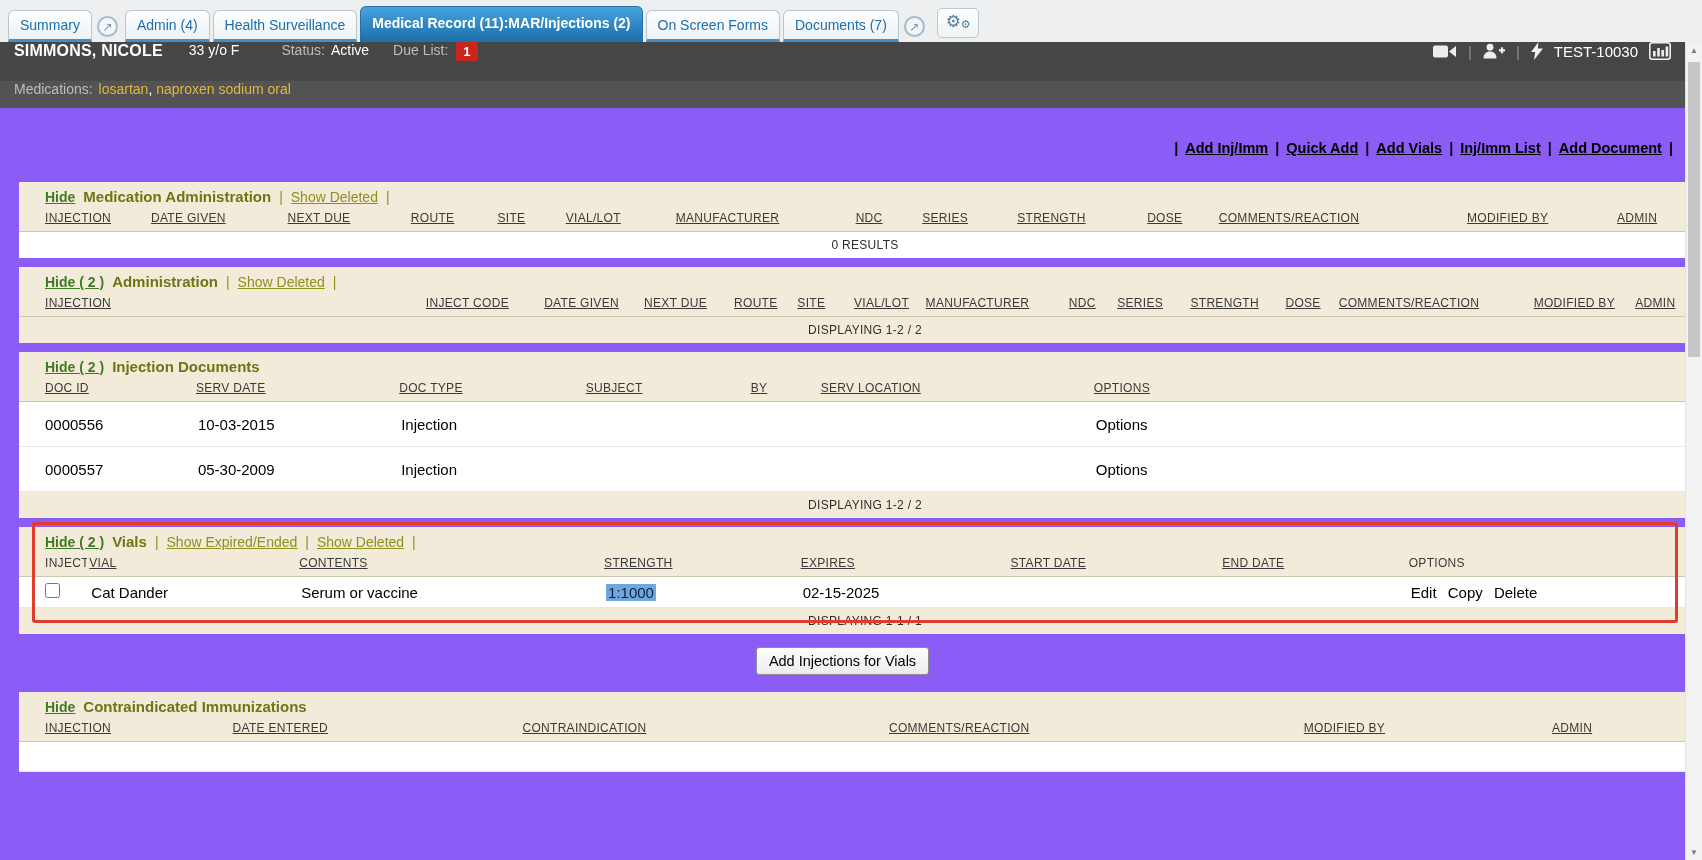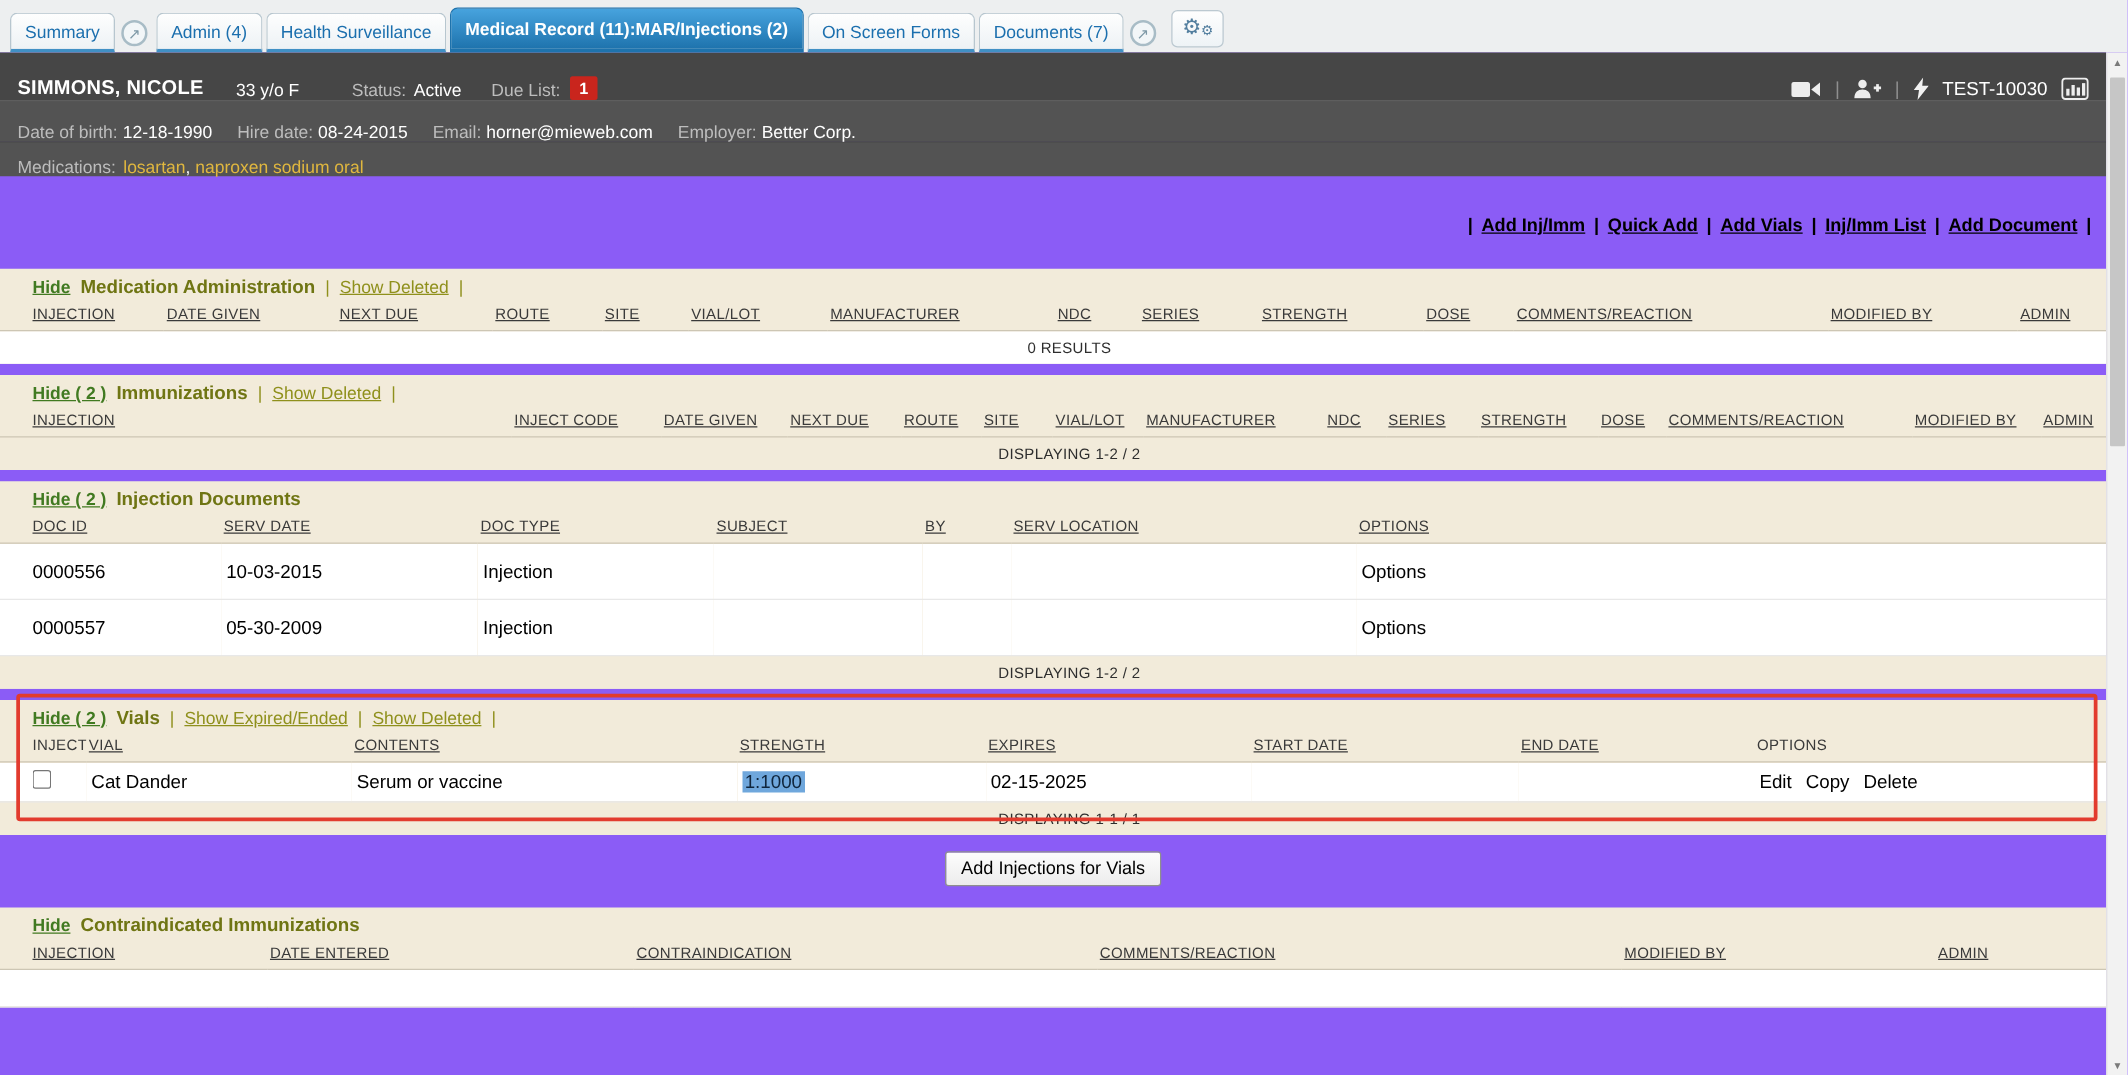--- a/index.html
+++ b/index.html
@@ -20,21 +20,21 @@
             display:flex; align-items:center; justify-content:center; font-size:12px;
             color:#7d98a6; background:#f2f6f8; margin:0 4px 5px 2px; cursor:pointer; }
   .gear-tab { position:relative; width:42px; height:30px; margin-left:5px; margin-bottom:4px;
               background:linear-gradient(#fefefe,#eef3f6); border:1px solid #bcc9d1;
               border-radius:5px; cursor:pointer; }
   .gear-big { position:absolute; left:8px; top:2px; font-size:17px; color:#537f9f; }
   .gear-small { position:absolute; left:23px; top:9px; font-size:11px; color:#537f9f; }
 
   
   .content { width:1685px; }
-  .banner-row { display:flex; align-items:flex-end; color:#fff; padding:0 14px; font-size:14px; }
+  .banner-row { display:flex; align-items:flex-start; color:#fff; padding:0 14px; font-size:14px; }
   .row1 { height:38px; background:#464646; }
   .row2 { height:33px; background:#535353; border-top:1px solid #5e5e5e; }
   .row3 { height:28px; background:#535353; border-top:1px solid #484848; }
   .pname { font-size:16px; font-weight:bold; letter-spacing:.2px; }
   .agesex { margin-left:26px; }
   .sp-lg { margin-left:42px; }
   .sp-md { margin-left:24px; }
   .lbl { color:#bdbdbd; }
   .val { margin-left:6px; }
   .due-badge { margin-left:8px; background:#c9251d; color:#fff; font-weight:bold; font-size:13px;
@@ -48,21 +48,21 @@
   .meds { margin-left:6px; }
   .med-link { color:#e0b73f; cursor:pointer; text-decoration:none; }
 
   
   .action-links { display:flex; justify-content:flex-end; align-items:center; gap:7px;
                   margin:32px 12px 26px 0; font-size:14.5px; font-weight:bold; color:#000; }
   .action-link { color:#000; text-decoration:underline; cursor:pointer; white-space:nowrap; }
   .al-sep { color:#000; }
 
   
-  .section { position:relative; background:#f2ebda; margin-bottom:9px; }
+  .section { position:relative; background:#f2ebda; margin-bottom:9px;margin-left:19px; }
   .sec-head { display:flex; align-items:baseline; gap:8px; padding:6px 0 3px 26px; }
   .hide-link { font-size:14px; font-weight:bold; color:#417a21; text-decoration:underline; cursor:pointer; white-space:nowrap; }
   .sec-title { font-size:15px; font-weight:bold; color:#6f7513; white-space:nowrap; }
   .show-link { font-size:14px; color:#8f901c; text-decoration:underline; cursor:pointer; white-space:nowrap; }
   .t-sep { font-size:14px; color:#8f901c; }
   table.grid { width:100%; border-collapse:collapse; table-layout:fixed; }
   .grid th { text-align:left; font-weight:normal; font-size:12px; color:#3a3a3a; letter-spacing:.3px;
              padding:3px 4px 6px 2px; border-bottom:1px solid #cdc6b4; white-space:nowrap; overflow:hidden; }
   .grid th:first-child, .grid td:first-child { padding-left:26px; }
   .col-label { text-decoration:underline; cursor:pointer; }
@@ -149,30 +149,20 @@
             <svg width="22" height="18" viewBox="0 0 22 18">
                 <rect x="0.8" y="0.8" width="20.4" height="16.4" rx="2.5" fill="none" stroke="#ededed" stroke-width="1.6"></rect>
                 <rect x="4" y="9" width="2.6" height="5.5" fill="#ededed"></rect>
                 <rect x="8.2" y="6" width="2.6" height="8.5" fill="#ededed"></rect>
                 <rect x="12.4" y="8" width="2.6" height="6.5" fill="#ededed"></rect>
                 <rect x="16.6" y="4.5" width="2.6" height="10" fill="#ededed"></rect>
               </svg>
           </span>
         </div>
       </div>
-      <div class="banner-row row2">
-        <span class="lbl">Date of birth:</span>
-        <span class="val">12-18-1990</span>
-        <span class="lbl">Hire date:</span>
-        <span class="val">08-24-2015</span>
-        <span class="lbl">Email:</span>
-        <span class="val">horner@mieweb.com</span>
-        <span class="lbl">Employer:</span>
-        <span class="val">Better Corp.</span>
-      </div>
       <div class="banner-row row3">
         <span class="lbl">Medications:</span>
         <span class="meds"><a class="med-link">losartan</a>, <a class="med-link">naproxen sodium oral</a></span>
       </div>
     </div>
 
     <div class="action-links">
         <span class="al-sep">|</span>
         <a class="action-link">Add Inj/Imm</a>
         <span class="al-sep">|</span>
@@ -234,21 +224,21 @@
             <tfoot>
               <tr>
                 <td class="foot foot-white" colspan="14">0 RESULTS</td>
               </tr>
             </tfoot>
           </table>
         </section>
         <section class="section">
           <div class="sec-head">
             <a class="hide-link">Hide ( 2 )</a>
-            <span class="sec-title">Immunizations</span>
+            <span class="sec-title">Administration</span>
             <span class="t-sep">|</span>
             <a class="show-link">Show Deleted</a>
             <span class="t-sep">|</span>
           </div>
           <table class="grid">
             <colgroup>
               <col style="width: 24.3%;">
               <col style="width: 7.1%;">
               <col style="width: 6%;">
               <col style="width: 5.4%;">

